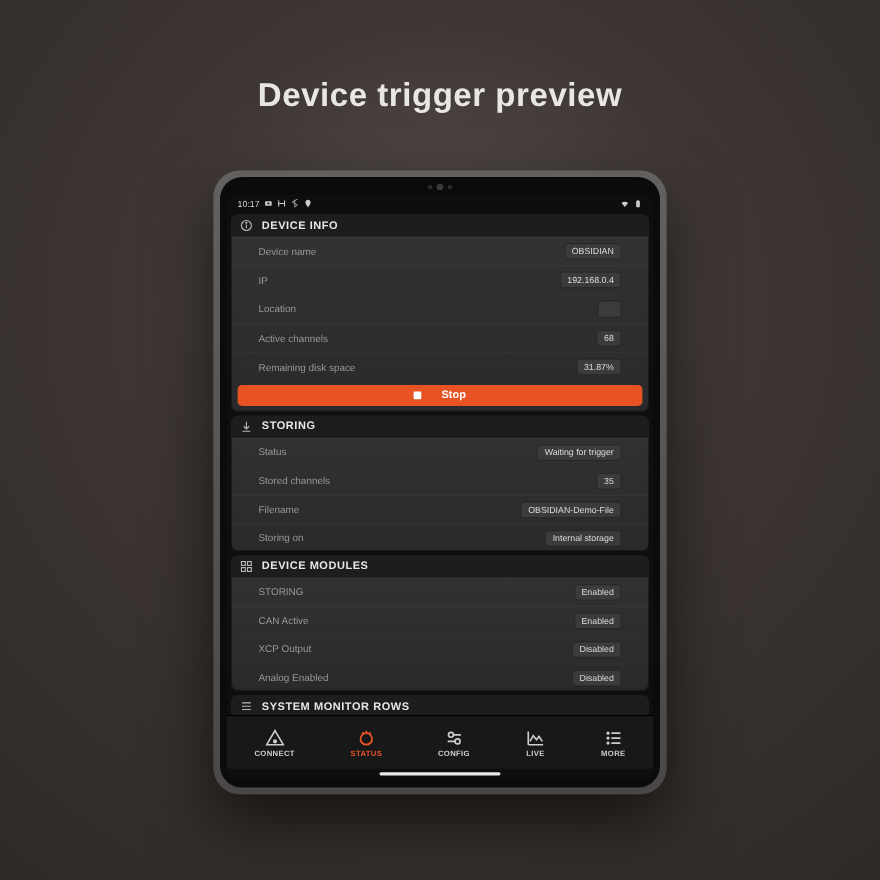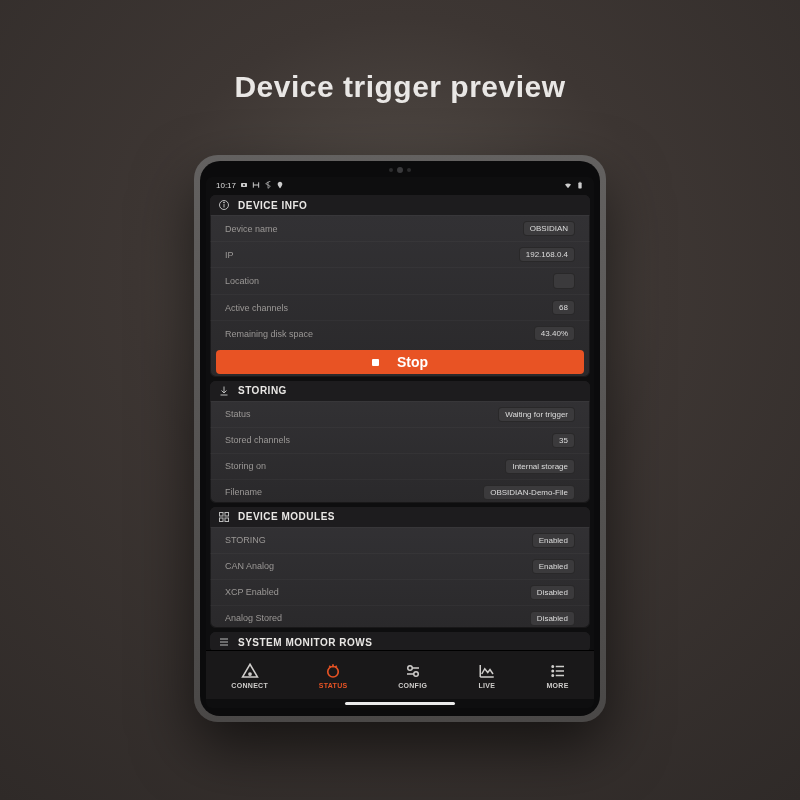--- a/index.html
+++ b/index.html
@@ -79,38 +79,38 @@
   }
   .card-hdr{
     background:var(--card-hdr);
     display:flex; align-items:center; gap:8px;
     padding:4px 8px;
     font-size:10px; font-weight:800; letter-spacing:.5px;
   }
   .hdr-icn{width:12px;height:12px;display:inline-flex;align-items:center;justify-content:center;color:#bbb}
   .row{
     display:flex; justify-content:space-between; align-items:center;
-    padding:5px 15px; font-size:9px;
+    padding:5px 25px; font-size:9px;
     border-top:1px solid rgba(255,255,255,.03);
   }
   .row .lbl{color:var(--dim)}
   .pill{
     background:var(--pill); border-radius:4px;
     padding:2px 6px; font-size:8px; color:#ddd;
     border:1px solid rgba(0,0,0,.3);
   }
   .pill.empty{min-width:8px;min-height:10px}
 
   .stop-btn{
     margin:4px 6px 6px 6px;
     background:var(--accent);
     border-radius:4px;
     display:flex; align-items:center; justify-content:center;
     gap:18px; padding:4px 0;
-    font-size:14px; font-weight:700; color:#fff;
+    font-size:10px; font-weight:700; color:#fff;
     cursor:pointer;
   }
   .stop-sq{width:7px;height:7px;background:#fff;border-radius:1px}
 
   
   .navbar{
     height:48px; background:var(--nav-bg);
     display:flex; align-items:center; justify-content:space-around;
     border-top:1px solid #000;
   }
@@ -207,21 +207,21 @@
           <div class="row">
             <span class="lbl">Location</span>
             <span class="pill empty"></span>
           </div>
           <div class="row">
             <span class="lbl">Active channels</span>
             <span class="pill">68</span>
           </div>
           <div class="row">
             <span class="lbl">Remaining disk space</span>
-            <span class="pill">43.40%</span>
+            <span class="pill">31.87%</span>
           </div>
           <div class="stop-btn">
             <span class="stop-sq"></span>
             <span>Stop</span>
           </div>
         </div>
 
         <div class="card">
           <div class="card-hdr">
             <span class="hdr-icn">
@@ -233,55 +233,55 @@
           </div>
           <div class="row">
             <span class="lbl">Status</span>
             <span class="pill">Waiting for trigger</span>
           </div>
           <div class="row">
             <span class="lbl">Stored channels</span>
             <span class="pill">35</span>
           </div>
           <div class="row">
+            <span class="lbl">Filename</span>
+            <span class="pill">OBSIDIAN-Demo-File</span>
+          </div>
+          <div class="row">
             <span class="lbl">Storing on</span>
             <span class="pill">Internal storage</span>
-          </div>
-          <div class="row">
-            <span class="lbl">Filename</span>
-            <span class="pill">OBSIDIAN-Demo-File</span>
           </div>
         </div>
 
         <div class="card">
           <div class="card-hdr">
             <span class="hdr-icn">
               <svg viewBox="0 0 24 24" width="12" height="12" fill="none" stroke="#bbb" stroke-width="2">
                   <rect x="3" y="3" width="7" height="7"></rect>
                   <rect x="14" y="3" width="7" height="7"></rect>
                   <rect x="3" y="14" width="7" height="7"></rect>
                   <rect x="14" y="14" width="7" height="7"></rect>
                 </svg>
             </span>
             <span>DEVICE MODULES</span>
           </div>
           <div class="row">
             <span class="lbl">STORING</span>
             <span class="pill">Enabled</span>
           </div>
           <div class="row">
-            <span class="lbl">CAN Analog</span>
+            <span class="lbl">CAN Active</span>
             <span class="pill">Enabled</span>
           </div>
           <div class="row">
-            <span class="lbl">XCP Enabled</span>
+            <span class="lbl">XCP Output</span>
             <span class="pill">Disabled</span>
           </div>
           <div class="row">
-            <span class="lbl">Analog Stored</span>
+            <span class="lbl">Analog Enabled</span>
             <span class="pill">Disabled</span>
           </div>
         </div>
 
         <div class="card" style="margin-bottom:-2px">
           <div class="card-hdr">
             <span class="hdr-icn">
               <svg viewBox="0 0 24 24" width="12" height="12" fill="none" stroke="#bbb" stroke-width="2">
                   <line x1="4" y1="6" x2="20" y2="6"></line>
                   <line x1="4" y1="12" x2="20" y2="12"></line>

